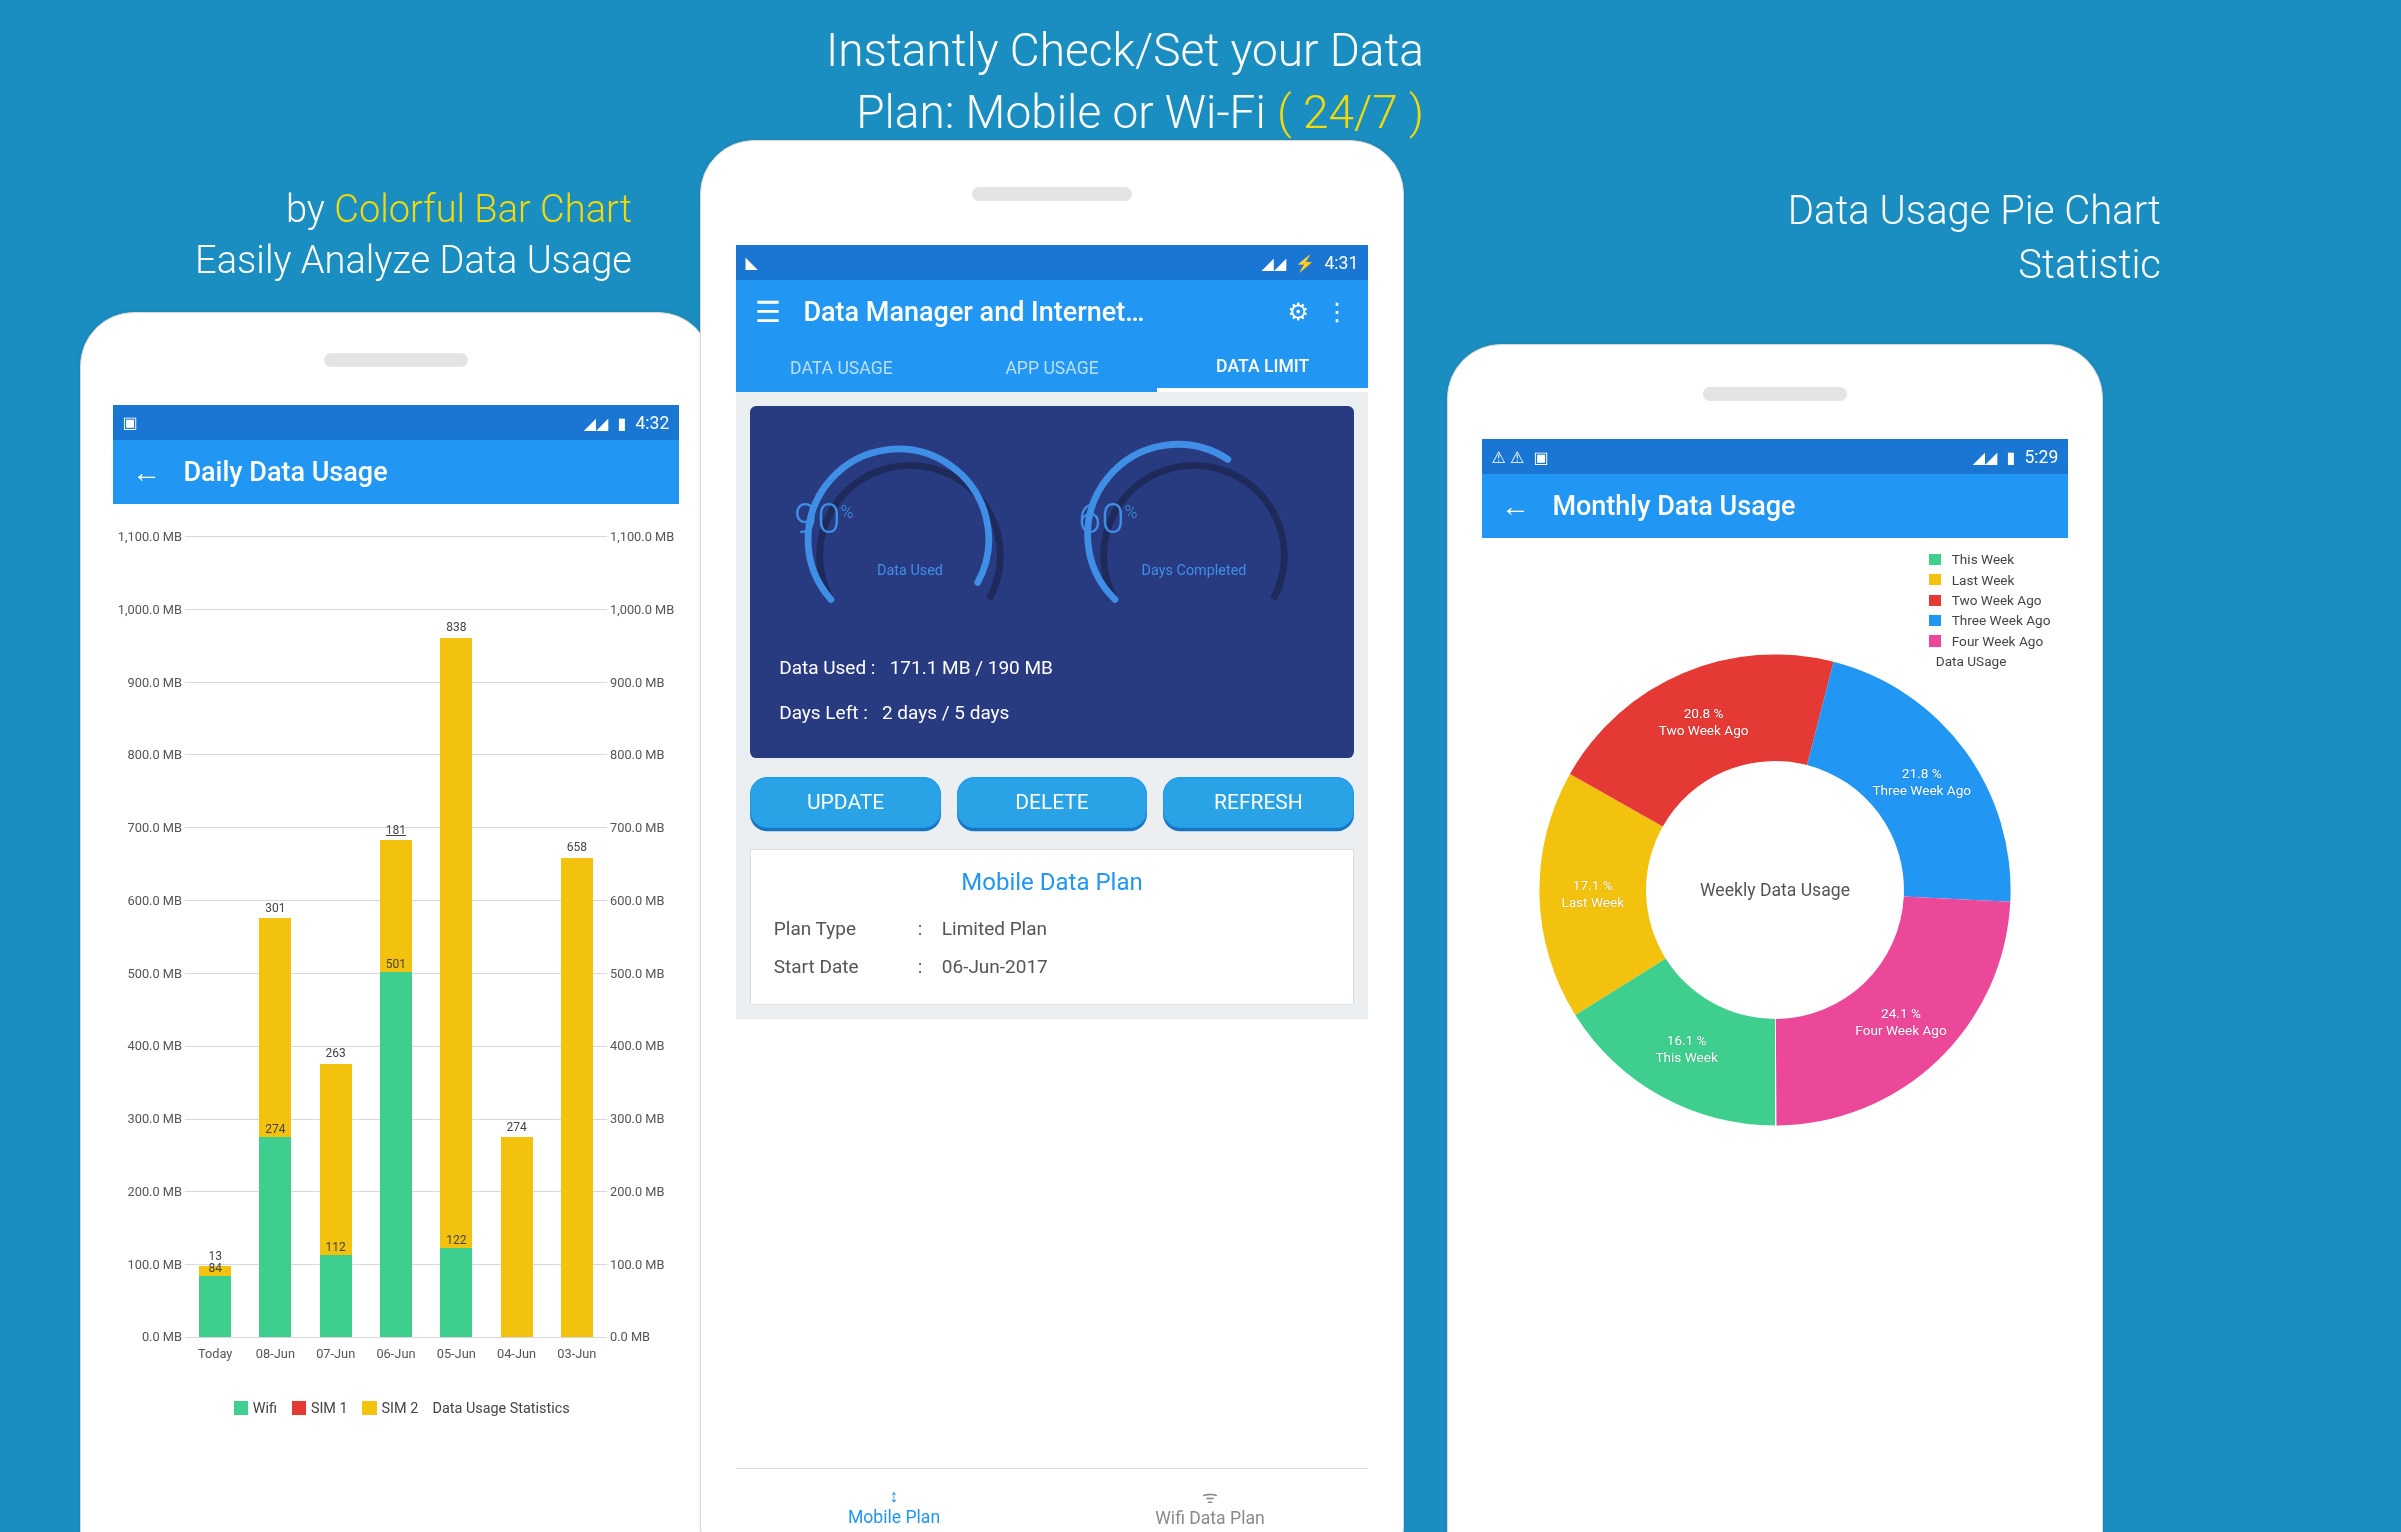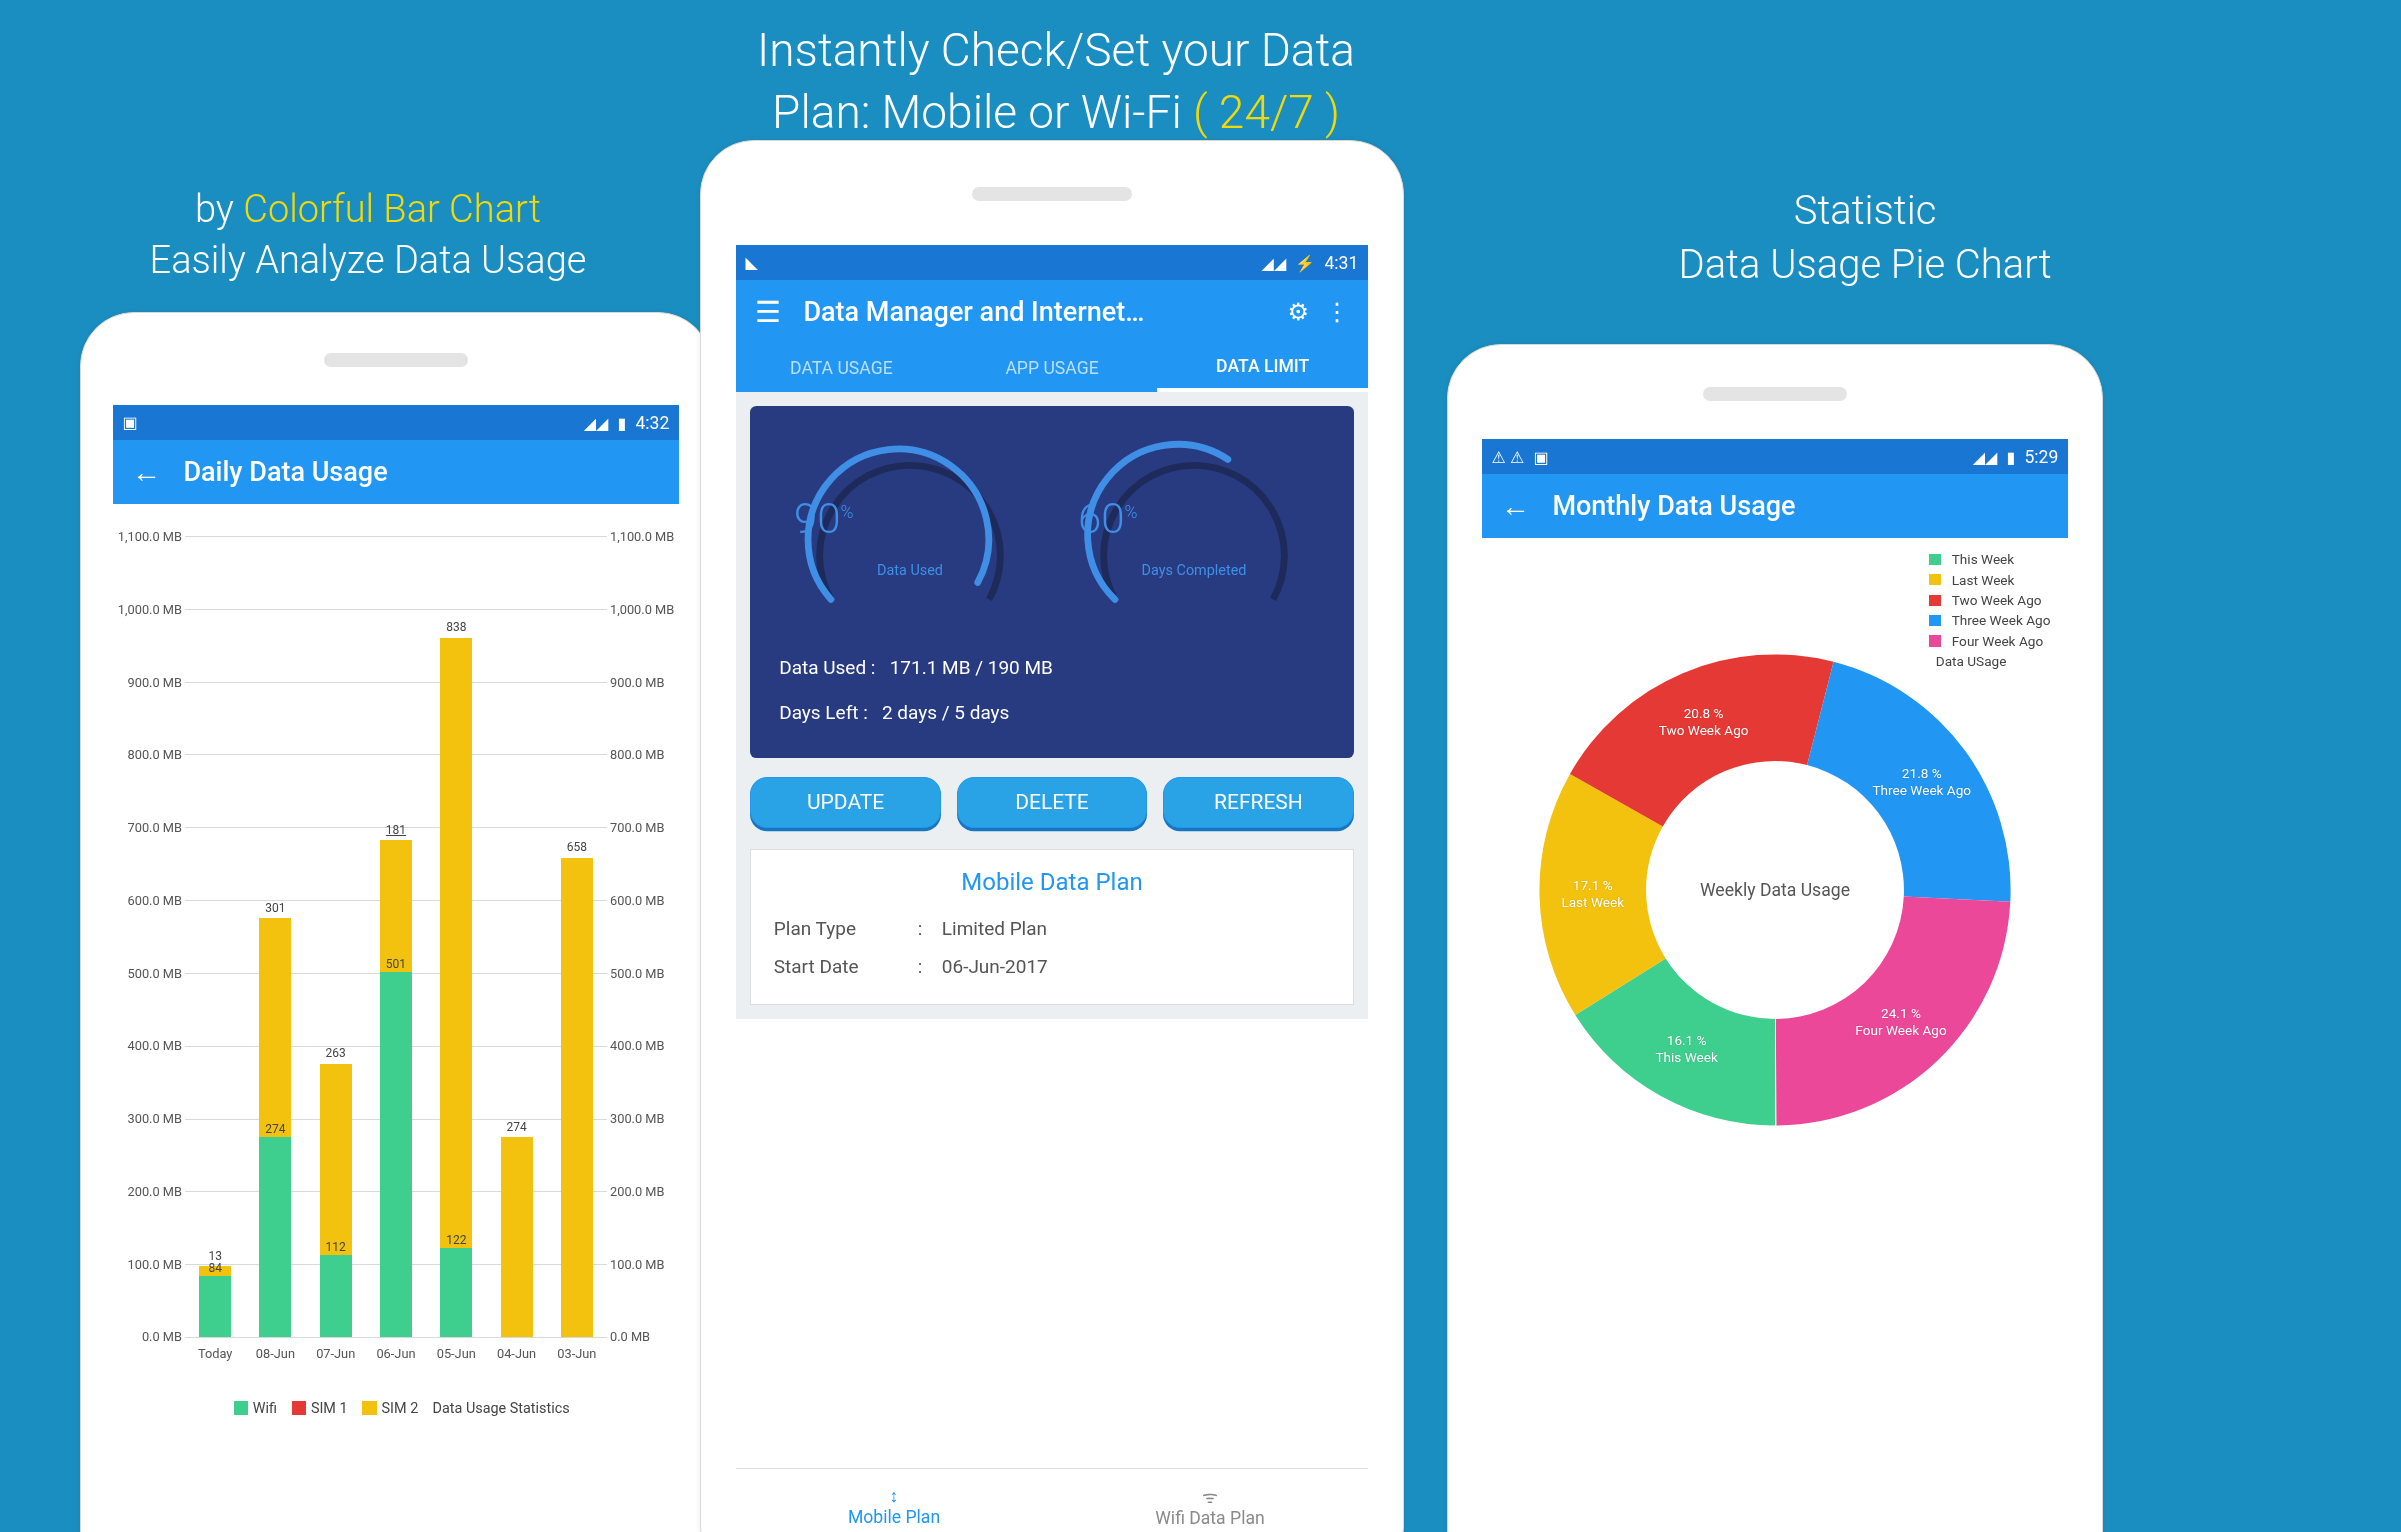--- a/index.html
+++ b/index.html
@@ -1,18 +1,18 @@
 <!DOCTYPE html>
 <html style="font-size:12.8px"><head>
 <meta charset="utf-8">
 <style>
 * { box-sizing: border-box; margin: 0; padding: 0; font-family: -apple-system, Roboto, "Segoe UI", sans-serif; }
 body { background:#1b8ec1; width:2401px; height:1533px; position:relative; overflow:hidden; }
 
-.caption { position:absolute; color:#fff; font-weight:300; text-align:center; line-height:1.35; }
+.caption { position:absolute; color:#fff; font-weight:300; text-align:right; line-height:1.35; }
 #cap1 { left:104px; top:184px; width:528px; font-size:38px; }
 #cap1 .hl { color:#f2d90a; }
 #cap2 { left:688px; top:19px; width:736px; font-size:46px; }
 #cap2 .hl { color:#f2d90a; }
 #cap3 { left:1569px; top:184px; width:592px; font-size:40px; }
 
 
 .phone { position:absolute; background:#fff; border-radius:54px; border:1.6px solid #d8d8d8; box-shadow:0 0 4.8px rgba(0,0,0,.08); }
 .speaker { position:absolute; left:50%; transform:translateX(-50%); width:144px; height:14.4px; border-radius:8px; background:#e4e4e4; }
 .screen { position:absolute; background:#fff; overflow:hidden; }
@@ -88,22 +88,22 @@
 
 <div class="caption" id="cap1">
   <div><span>by </span><span class="hl">Colorful Bar Chart</span></div>
   <div>Easily Analyze Data Usage</div>
 </div>
 <div class="caption" id="cap2">
   <div>Instantly Check/Set your Data</div>
   <div><span>Plan: Mobile or Wi-Fi </span><span class="hl">( 24/7 )</span></div>
 </div>
 <div class="caption" id="cap3">
+  <div>Data Usage Pie Chart</div>
   <div>Statistic</div>
-  <div>Data Usage Pie Chart</div>
 </div>
 
 <div class="phone" id="phone-left">
   <div class="speaker"></div>
   <div class="screen">
     <div class="statusbar">
       <span class="ico">▣</span>
       <span><span class="ico">◢◢</span> <span class="ico">▮</span> <span>4:32</span></span>
     </div>
     <div class="appbar">

